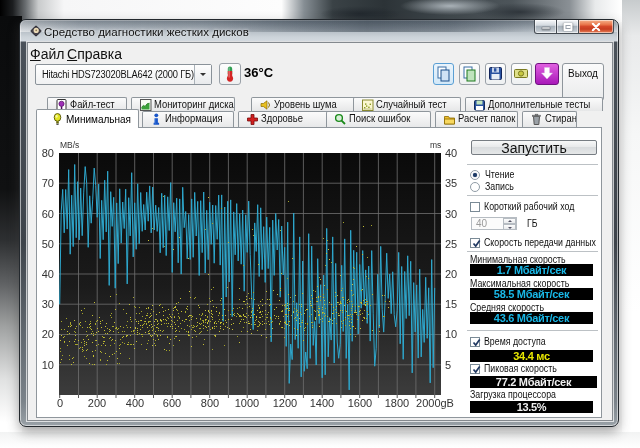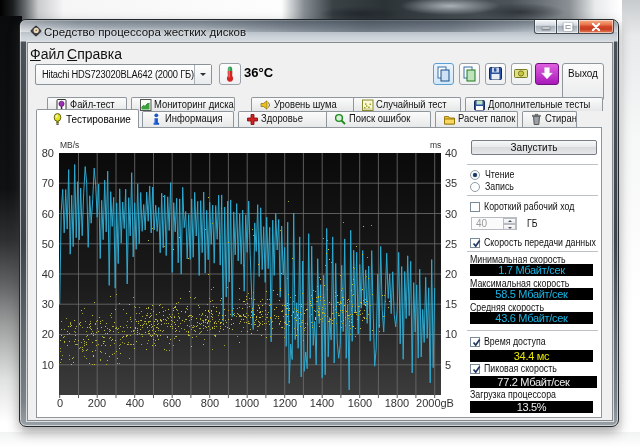--- a/index.html
+++ b/index.html
@@ -59,42 +59,42 @@
 .tab .tx{position:absolute;left:22px;top:1px;transform:scaleX(.94);transform-origin:left center}
 #tabactive{left:36px;top:109px;height:19px;width:103px;background:#fff;z-index:5;
  border:1px solid #8f969c;border-bottom:none;border-radius:2px 2px 0 0;font-size:10px}
 #tabactive .ic{left:14px;top:3px}
 #tabactive .tx{left:29px;top:4px}
 
 #page{left:36px;top:127px;width:566px;height:291px;background:#fff;border:1px solid #8f969c;z-index:1}
 
 #runbtn{left:471px;top:140px;width:126px;height:15px;border:1px solid #777d83;border-radius:2px;
  background:linear-gradient(180deg,#f7f8f8,#e8eaeb 45%,#d9dcde 50%,#e5e7e8);
- font-size:10px;text-align:center;line-height:14px;color:#111;z-index:6}
+ font-size:14px;text-align:center;line-height:14px;color:#111;z-index:6}
 .sep{height:1px;background:#bcc1c5;left:467px;width:131px;z-index:6}
 .rp{font-size:10px;color:#111;z-index:6;white-space:nowrap;transform:scaleX(.88);transform-origin:left center}
 .blackbox{left:470px;width:123px;height:12px;background:#000;color:#19b7e6;z-index:6;
- font-size:11px;font-weight:normal;text-align:center;line-height:12px;letter-spacing:-0.3px}
+ font-size:11px;font-weight:bold;text-align:center;line-height:12px;letter-spacing:-0.3px}
 .cb{left:470px;width:10px;height:10px;background:#fff;border:1px solid #7a8a96;z-index:6}
 .cb svg{position:absolute;left:0;top:-1px}
 .radio{left:470px;width:10px;height:10px;border-radius:50%;background:#fff;border:1px solid #909ca6;z-index:6}
 </style></head><body>
 <div class="abs" id="bgtop"></div>
 <div class="abs" id="bgleft"></div>
 <div class="abs" id="bgright"></div>
 <div class="abs" id="bgbot"></div>
 <div class="abs" id="win"></div>
 <div class="abs" style="left:20px;top:20px;width:598px;height:12px;border-radius:6px 6px 0 0;background:linear-gradient(180deg,rgba(30,40,50,.28),rgba(30,40,50,0)),linear-gradient(90deg,rgba(255,255,255,.55) 0%,rgba(210,216,222,.25) 10%,rgba(170,178,186,.08) 30%,rgba(60,72,84,.38) 47%,rgba(44,56,68,.5) 58%,rgba(54,66,78,.42) 72%,rgba(140,150,160,.15) 85%,rgba(235,238,241,.5) 96%)"></div>
 <div class="abs" id="client"></div>
 <svg class="abs" id="appico" viewBox="0 0 12 12">
     <rect x="2.2" y="2.2" width="7.6" height="7.6" rx="1" transform="rotate(45 6 6)" fill="#45414a" stroke="#1e1c22" stroke-width="0.8"></rect>
     <circle cx="6.2" cy="5.4" r="2.6" fill="#ecdbb7"></circle>
     <circle cx="6.2" cy="5.4" r="0.8" fill="#8a7450"></circle>
   </svg>
-<div class="abs" id="title">Средство процессора жестких дисков</div>
+<div class="abs" id="title">Средство диагностики жестких дисков</div>
 <div class="abs cap" id="cmin">
     <div class="glyph"></div>
   </div>
 <div class="abs cap" id="cmax">
     <div class="glyph">
       <div style="position:absolute;left:1px;top:1px;width:4px;height:2px;background:#fff"></div>
     </div>
   </div>
 <div class="abs cap" id="ccls">
     <svg class="glyph" viewBox="0 0 12 10" style="width:11px;height:9px">
@@ -222,21 +222,21 @@
       </svg></span>
     <span class="tx">Стирание</span>
   </div>
 <div class="abs" id="tabactive">
     <span class="ic abs"><svg width="13" height="12" viewBox="0 0 13 12">
         <ellipse cx="6.5" cy="4.4" rx="3.3" ry="3.9" fill="#e2e422" stroke="#55530a" stroke-width="0.9"></ellipse>
         <ellipse cx="5.6" cy="3.2" rx="1.1" ry="1.5" fill="#f6f8a0"></ellipse>
         <rect x="5.2" y="8.3" width="2.6" height="2.2" fill="#6a6a10"></rect>
         <rect x="5.4" y="10.7" width="2.2" height="1.2" fill="#444"></rect>
       </svg></span>
-    <span class="tx abs">Тестирование</span>
+    <span class="tx abs">Минимальная</span>
   </div>
 <div class="abs" id="page"></div>
 <svg style="position:absolute;left:40px;top:138px;z-index:3" width="430" height="272" viewBox="0 0 430 272" font-family="Liberation Sans, sans-serif">
     <defs>
       <linearGradient id="plotbg" x1="0" y1="0" x2="0" y2="1">
         <stop offset="0" stop-color="#0a0a0a"></stop>
         <stop offset="0.55" stop-color="#1b1b1b"></stop>
         <stop offset="1" stop-color="#3c3c3c"></stop>
       </linearGradient>
     </defs>

